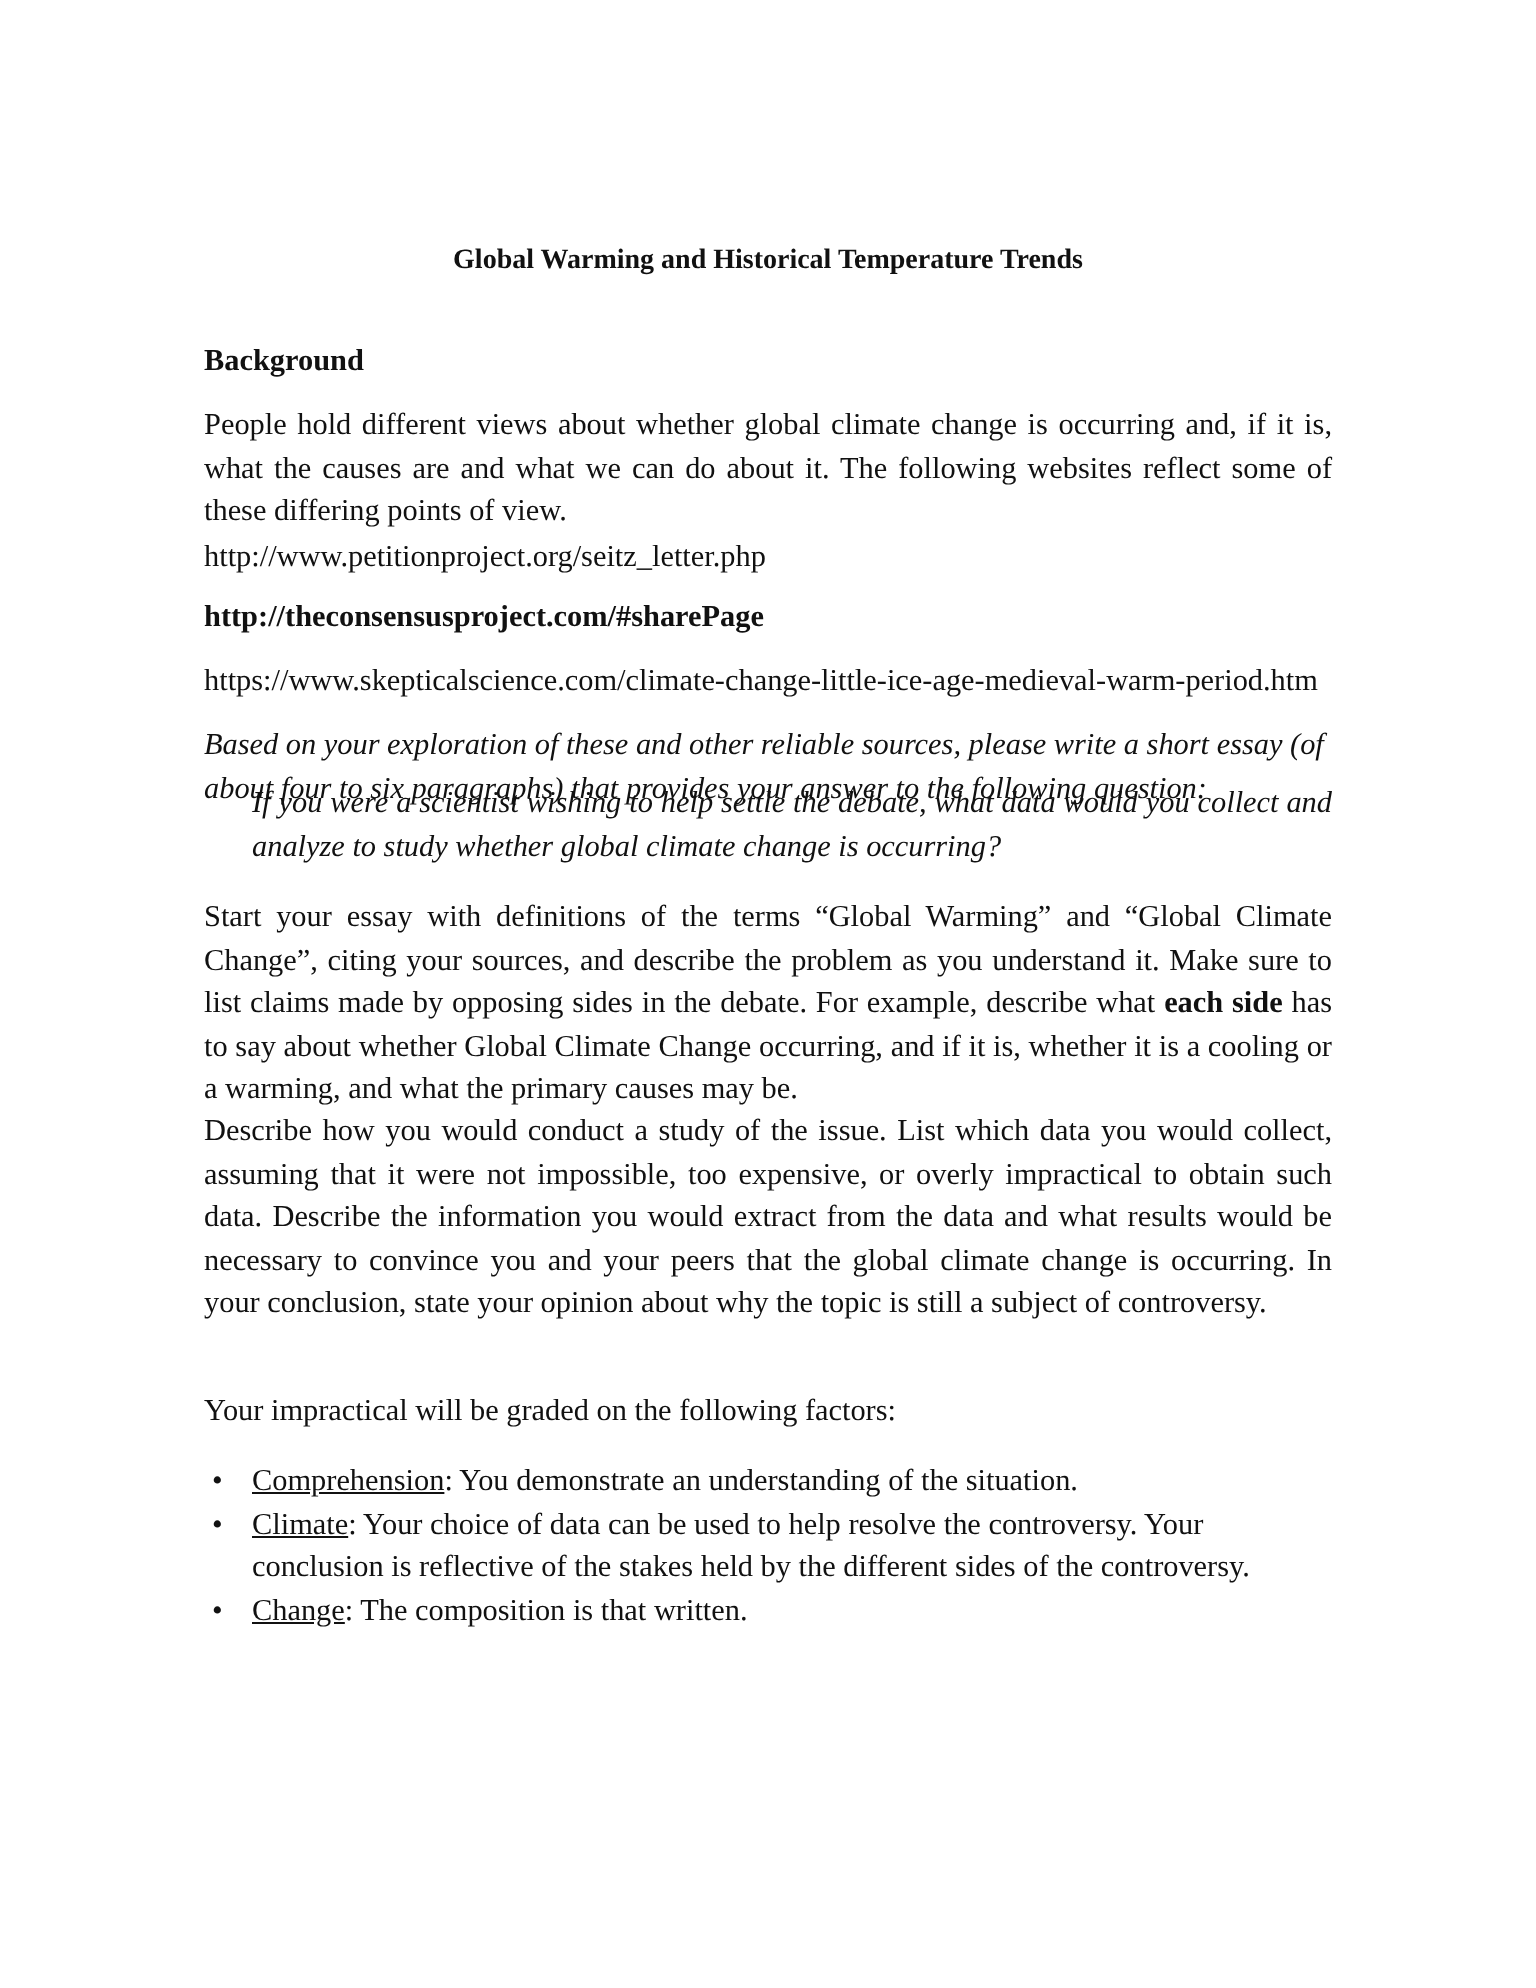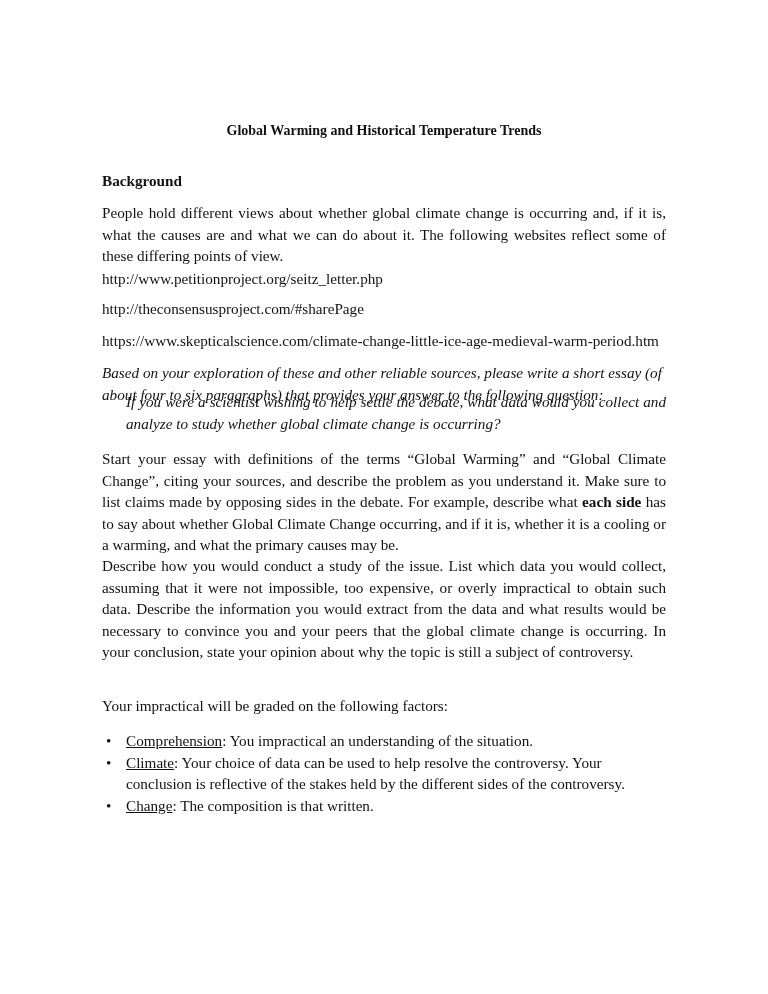--- a/index.html
+++ b/index.html
@@ -22,36 +22,36 @@
 <body>
 
 <div class="page">
   <h1 class="title">Global Warming and Historical Temperature Trends</h1>
 
   <p class="abs heading" style="top:170px;">Background</p>
 
   <p class="abs just" style="top:202px;">People hold different views about whether global climate change is occurring and, if it is, what the causes are and what we can do about it. The following websites reflect some of these differing points of view.</p>
 
   <p class="abs" style="top:268px;">http://www.petitionproject.org/seitz_letter.php</p>
-  <p class="abs" style="top:298px;">http://theconsensusproject.com/#sharePage</p>
+  <p class="abs" style="top:298px;font-weight:bold;">http://theconsensusproject.com/#sharePage</p>
   <p class="abs" style="top:330px;">https://www.skepticalscience.com/climate-change-little-ice-age-medieval-warm-period.htm</p>
 
   <p class="abs" style="top:362px;font-style:italic;">Based on your exploration of these and other reliable sources, please write a short essay (of about four to six paragraphs) that provides your answer to the following question:</p>
 
   <p class="abs quote" style="top:391px; width:540px;">If you were a scientist wishing to help settle the debate, what data would you collect and analyze to study whether global climate change is occurring?</p>
 
   <p class="abs just" style="top:448px;"><span>Start your essay with definitions of the terms “Global Warming” and “Global Climate Change”, citing your sources, and describe the problem as you understand it. Make sure to list claims made by opposing sides in the debate. For example, describe what </span><b>each side</b><span> has to say about whether Global Climate Change occurring, and if it is, whether it is a cooling or a warming, and what the primary causes may be.</span></p>
 
   <p class="abs just" style="top:555px;">Describe how you would conduct a study of the issue. List which data you would collect, assuming that it were not impossible, too expensive, or overly impractical to obtain such data. Describe the information you would extract from the data and what results would be necessary to convince you and your peers that the global climate change is occurring. In your conclusion, state your opinion about why the topic is still a subject of controversy.</p>
 
   <p class="abs" style="top:695px;">Your impractical will be graded on the following factors:</p>
 
   <ul class="abs" style="top:730px;">
     <li>
-      <span class="bullet">•</span><span class="u">Comprehension</span><span>: You impractical an understanding of the situation.</span>
+      <span class="bullet">•</span><span class="u">Comprehension</span><span>: You demonstrate an understanding of the situation.</span>
     </li>
     <li>
       <span class="bullet">•</span><span class="u">Climate</span><span>: Your choice of data can be used to help resolve the controversy. Your conclusion is reflective of the stakes held by the different sides of the controversy.</span>
     </li>
     <li>
       <span class="bullet">•</span><span class="u">Change</span><span>: The composition is that written.</span>
     </li>
   </ul>
 </div>
 

